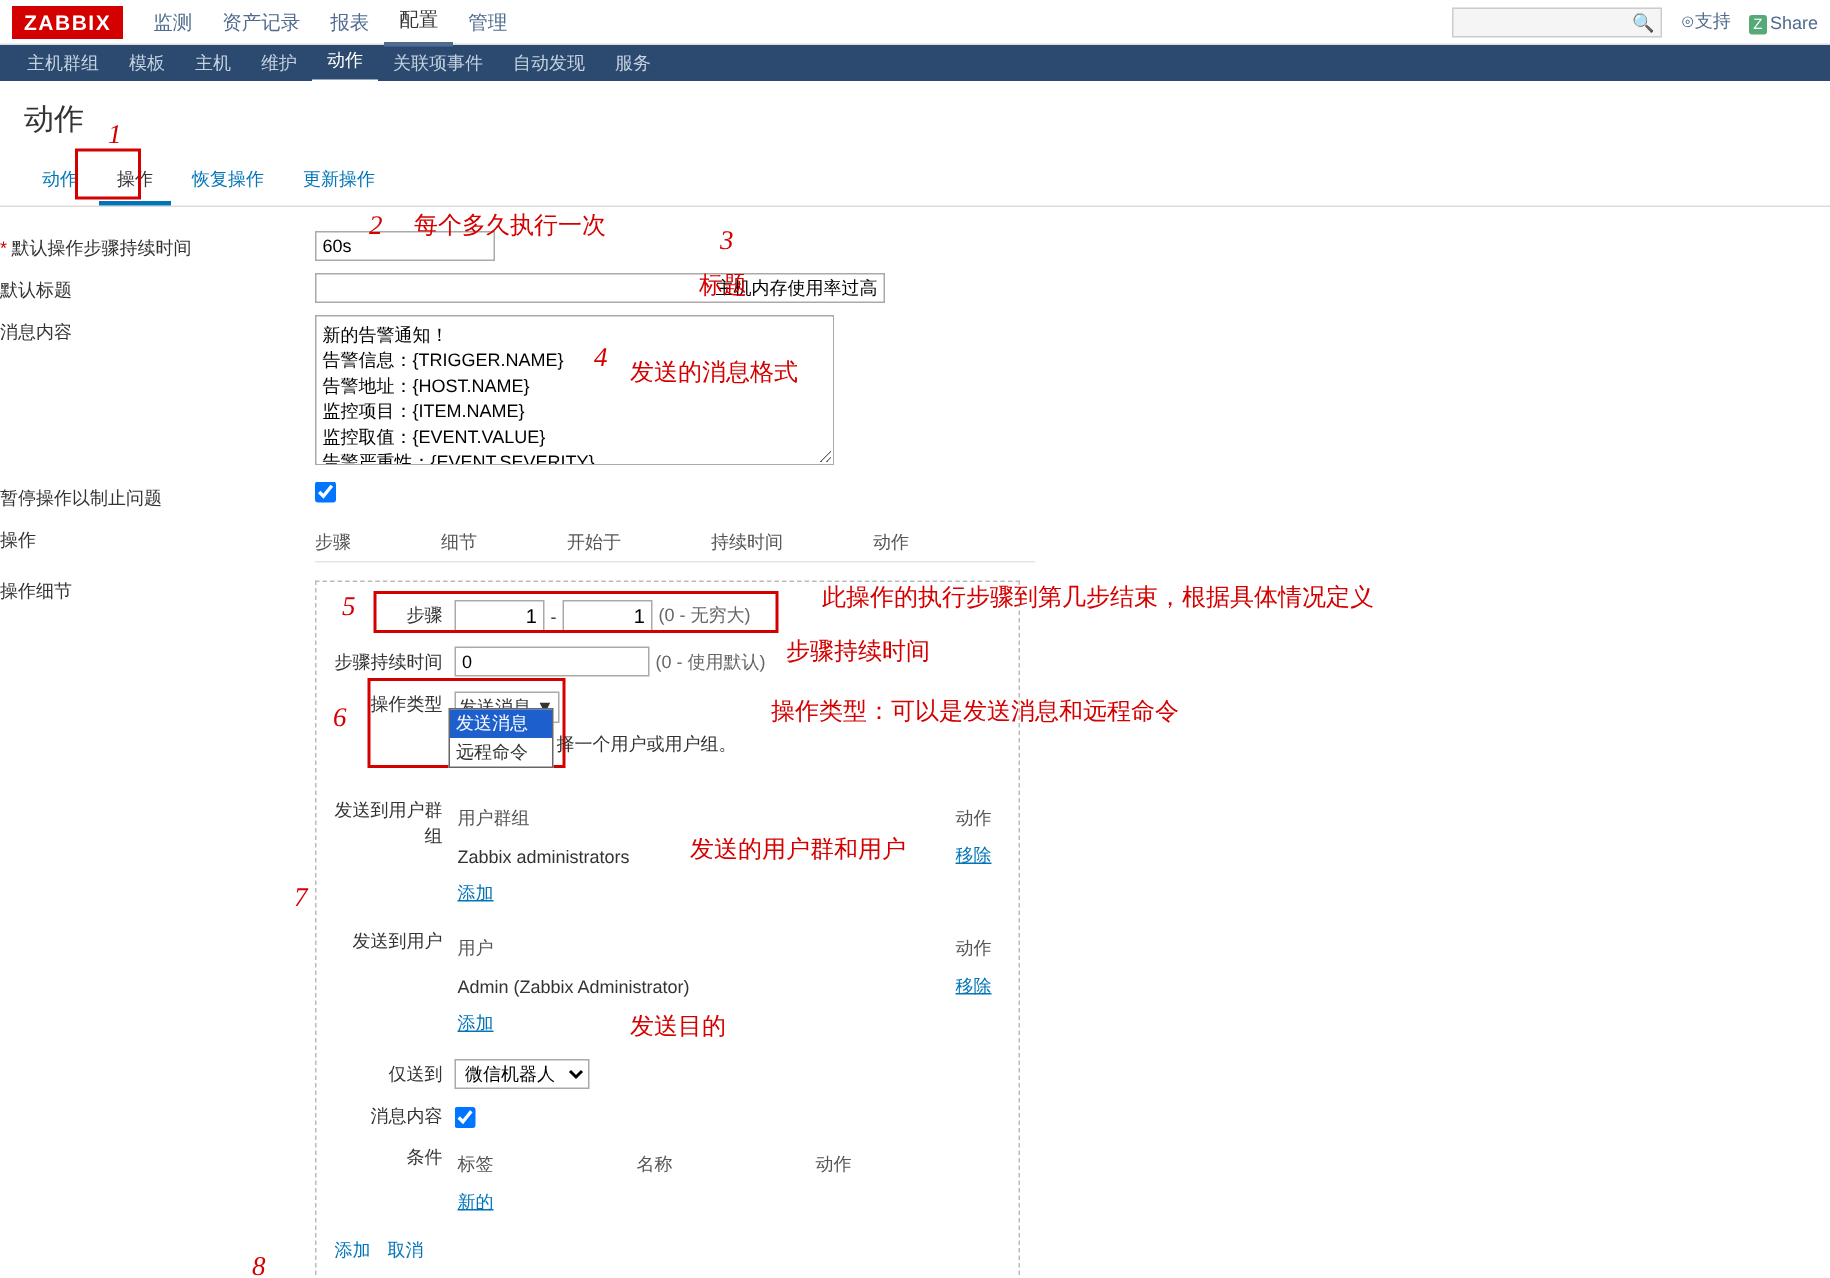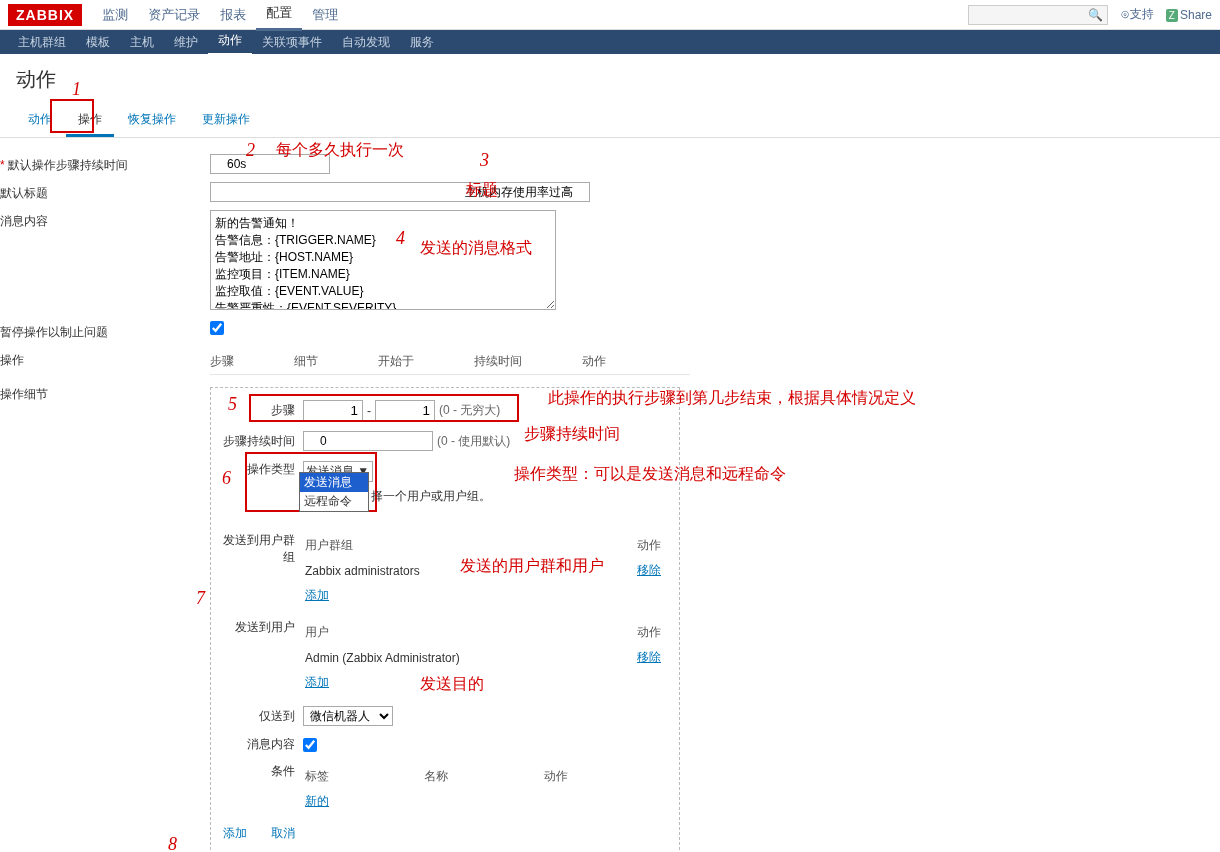--- a/index.html
+++ b/index.html
@@ -18,21 +18,21 @@
 .sub-item.active { color: #fff; border-bottom: 3px solid #fff; }
 .page-title { font-size: 20px; color: #333; padding: 12px 16px; }
 .tabs { display: flex; padding: 0 16px; border-bottom: 1px solid #ddd; gap: 2px; }
 .tab { color: #0275b8; padding: 6px 12px; cursor: pointer; }
 .tab.active { color: #333; border-bottom: 3px solid #0275b8; }
 .form { padding: 16px 16px 16px 0; position: relative; }
 .row { display: flex; align-items: flex-start; margin-bottom: 8px; }
 .label { width: 210px; padding-right: 8px; color: #333; padding-top: 3px; }
 .label .req { color: #d40000; margin-right: 3px; }
 .ctrl { flex: 1; }
-.input-text { border: 1px solid #aaa; padding: 2px 16px; font-size: 12px; }
+.input-text { border: 1px solid #aaa; padding: 2px 4px; font-size: 12px; }
 .w-short { width: 120px; }
 .w-med { width: 380px; text-align: right; }
 .textarea { width: 346px; height: 100px; border: 1px solid #aaa; padding: 4px; font-size: 12px; font-family: inherit; resize: both; }
 .checkbox { width: 14px; height: 14px; }
 .ops-header { display: flex; padding: 4px 0; color: #555; border-bottom: 1px solid #e5e5e5; width: 480px; }
 .ops-col { margin-right: 60px; }
 .detail-box { border: 1px dashed #bbb; padding: 12px; width: 470px; margin-top: 4px; }
 .detail-row { display: flex; align-items: center; margin-bottom: 10px; }
 .detail-label { width: 80px; text-align: right; padding-right: 8px; color: #333; }
 .num-input { width: 60px; border: 1px solid #aaa; padding: 2px 4px; text-align: right; }
@@ -231,21 +231,21 @@
               <tr>
                     <td colspan="3"><span class="link">新的</span></td>
                   </tr>
             </tbody>
               </table>
           </div>
         </div>
 
         <div style="margin-top:6px;">
           <span class="link-nd">添加</span>
-          <span class="link-nd" style="margin-left:21px;text-align:right;">取消</span>
+          <span class="link-nd" style="margin-left:8px;text-align:right;">取消</span>
         </div>
 
       </div>
     </div>
   </div>
 
   <span class="anno anno-num" style="left:246px; top:2px;">2</span>
   <span class="anno" style="left:276px; top:2px;">每个多久执行一次</span>
   <span class="anno anno-num" style="left:480px; top:12px;">3</span>
   <span class="anno" style="left:466px; top:42px;">标题</span>

